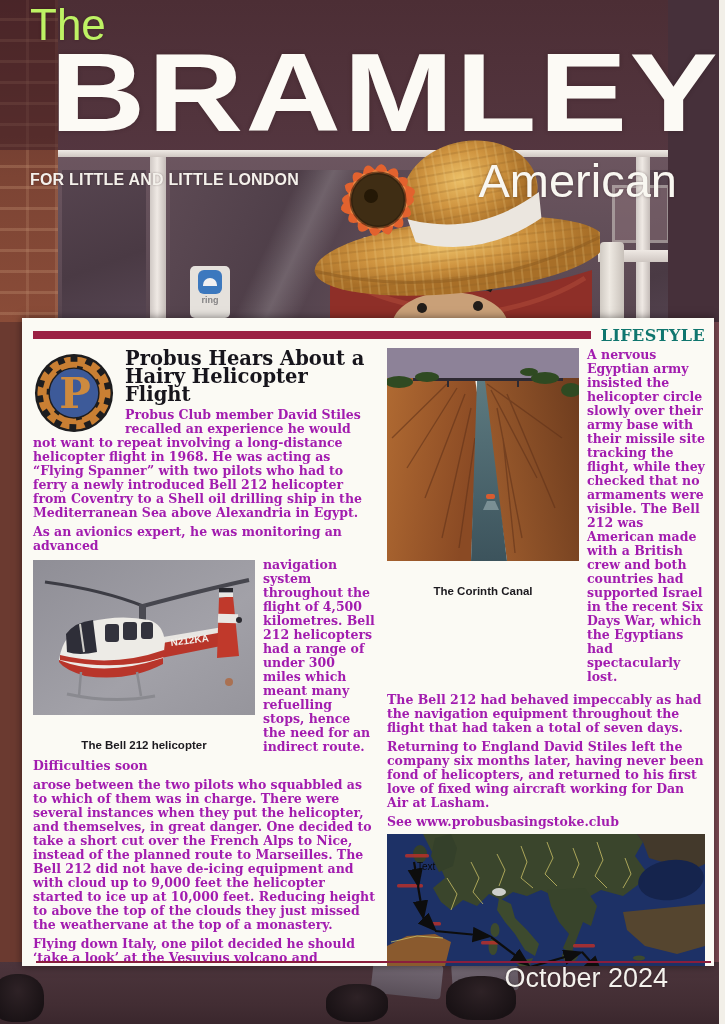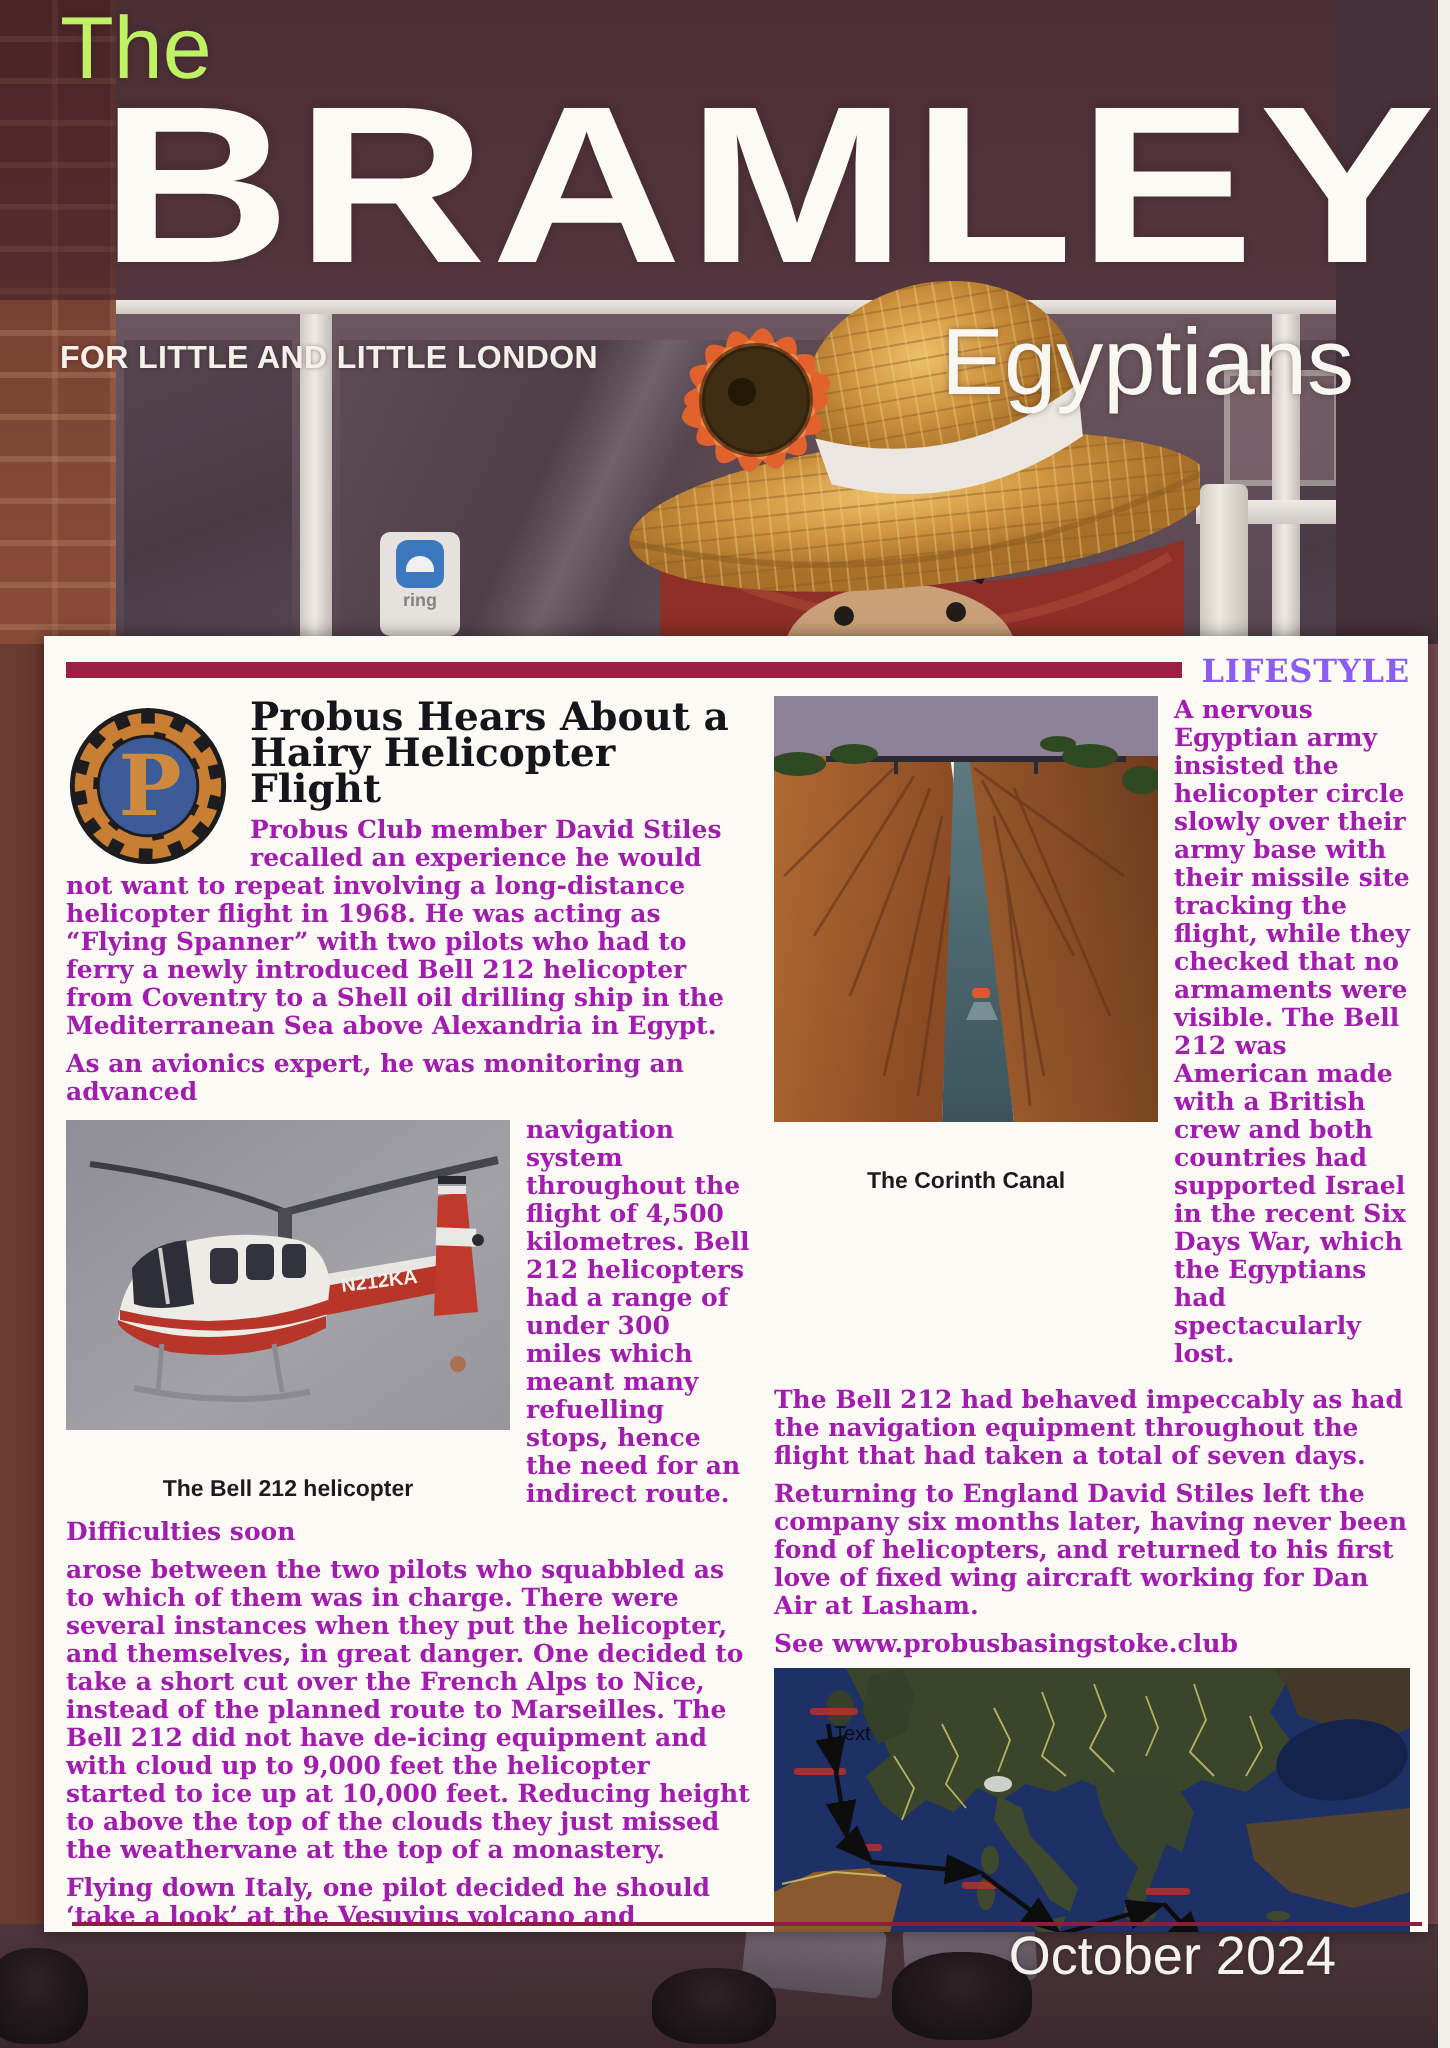--- a/index.html
+++ b/index.html
@@ -64,21 +64,21 @@
   .issue-date{position:absolute;right:57px;top:963px;z-index:6;
     font:400 27px "Liberation Sans",sans-serif;color:#f4f2ed;text-shadow:0 0 2px rgba(30,20,22,.5);text-align:right;}
   .page-edge{position:absolute;left:719px;top:0;width:6px;height:1024px;background:#f2efe8;z-index:7;}
 
   
   .content-box{position:absolute;left:22px;top:318px;width:692px;height:648px;z-index:5;
     background:#fbfaf4;box-shadow:0 0 8px rgba(10,5,8,.5);overflow:hidden;
     padding:8px 9px 0 11px;box-sizing:border-box;color:#26242b;}
   .rule-row{display:flex;align-items:center;height:18px;margin-bottom:4px;}
   .top-rule{flex:1;height:8px;background:#9b2143;margin-right:10px;}
-  .section-label{font:700 16px "DejaVu Serif",serif;color:#8b5cf6;letter-spacing:.4px;}
+  .section-label{font:700 16px "DejaVu Serif",serif;color:#0f766e;letter-spacing:.4px;}
   .bottom-rule{position:absolute;left:14px;right:3px;bottom:3px;height:2px;background:#8a1e3c;}
 
   .cols{display:flex;gap:12px;}
   .col-left{width:342px;flex:0 0 342px;}
   .col-right{flex:1;min-width:0;}
 
   .content-box p{margin:0 0 5px;font:700 12.5px/14px "DejaVu Serif",serif;color:#a21caf;}
   .headline{margin:2px 0 4px;font:700 19.5px/18px "DejaVu Serif",serif;color:#17151c;}
   .headline span{display:block;}
   .probus-logo{float:left;width:82px;height:82px;margin:2px 10px 2px 0;}
@@ -179,21 +179,21 @@
         <circle r="27" fill="#3f2d14"></circle>
         <circle r="27" fill="none" stroke="#2a1d0c" stroke-width="3" opacity=".6"></circle>
         <circle cx="-7" cy="-4" r="7" fill="#241806"></circle>
       </g>
     </svg>
   </div>
 
   <div class="masthead-the">The</div>
   <div class="masthead-title">BRAMLEY</div>
   <div class="masthead-tagline">FOR LITTLE AND LITTLE LONDON</div>
-  <div class="masthead-suffix">Egyptians</div>
+  <div class="masthead-suffix">American</div>
 
   <div class="mid-bg"></div>
 
   <div class="content-box">
     <div class="rule-row">
       <div class="top-rule"></div>
       <div class="section-label">LIFESTYLE</div>
     </div>
 
     <div class="cols">

